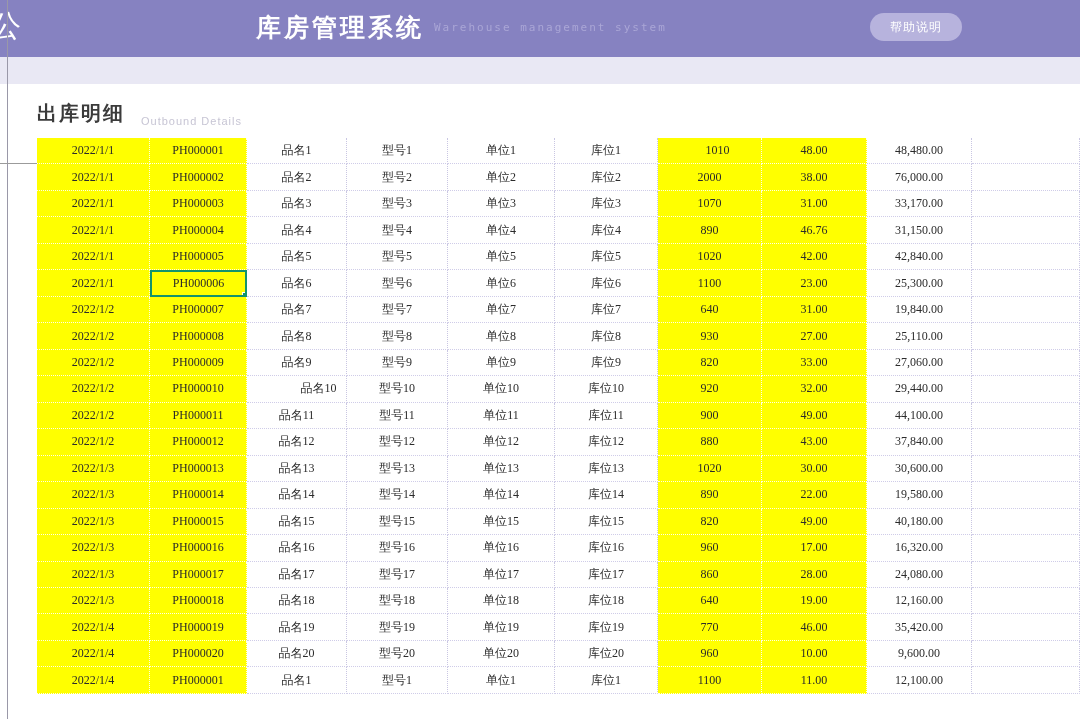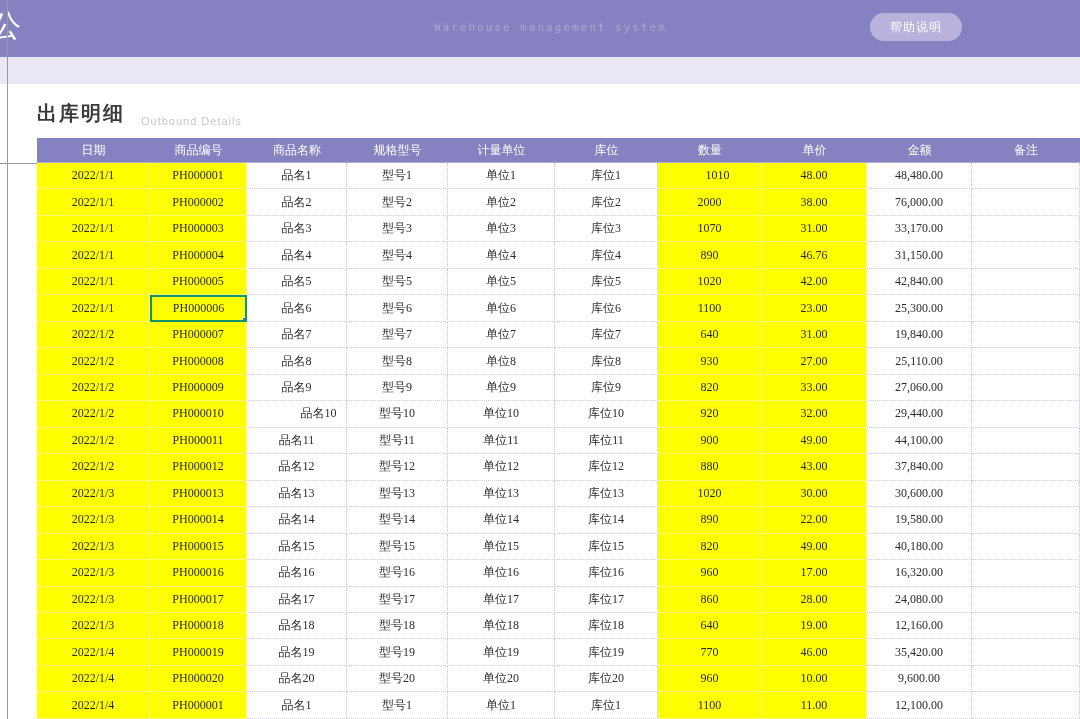--- a/index.html
+++ b/index.html
@@ -95,45 +95,34 @@
     border:1px solid #ffffff;
   }
 </style>
 </head>
 <body>
 
 <div class="viewport">
 
   <div class="banner">
     <span class="window-glyph">公</span>
+    <span class="banner-title">库房管理系统</span>
     <span class="banner-subtitle">Warehouse management system</span>
     <button class="help-button">帮助说明</button>
   </div>
 
   <div class="substrip"></div>
 
   <div class="section-title">出库明细</div>
   <div class="section-subtitle">Outbound Details</div>
 
   <div class="sheet-vline"></div>
   <div class="sheet-hline"></div>
 
   <div class="table">
-    <div class="thead" id="thead">
-        <div class="th" style="width: 113px;">日期</div>
-        <div class="th" style="width: 97px;">商品编号</div>
-        <div class="th" style="width: 100px;">商品名称</div>
-        <div class="th" style="width: 101px;">规格型号</div>
-        <div class="th" style="width: 107px;">计量单位</div>
-        <div class="th" style="width: 103px;">库位</div>
-        <div class="th" style="width: 104px;">数量</div>
-        <div class="th" style="width: 105px;">单价</div>
-        <div class="th" style="width: 105px;">金额</div>
-        <div class="th" style="width: 108px;">备注</div>
-      </div>
     <div id="tbody">
         <div class="tr">
           <div class="td yellow" style="width: 113px;">2022/1/1</div>
           <div class="td yellow" style="width: 97px;">PH000001</div>
           <div class="td" style="width: 100px;">品名1</div>
           <div class="td" style="width: 101px;">型号1</div>
           <div class="td" style="width: 107px;">单位1</div>
           <div class="td" style="width: 103px;">库位1</div>
           <div class="td yellow" style="width: 104px; padding-left: 16px;">1010</div>
           <div class="td yellow" style="width: 105px;">48.00</div>

